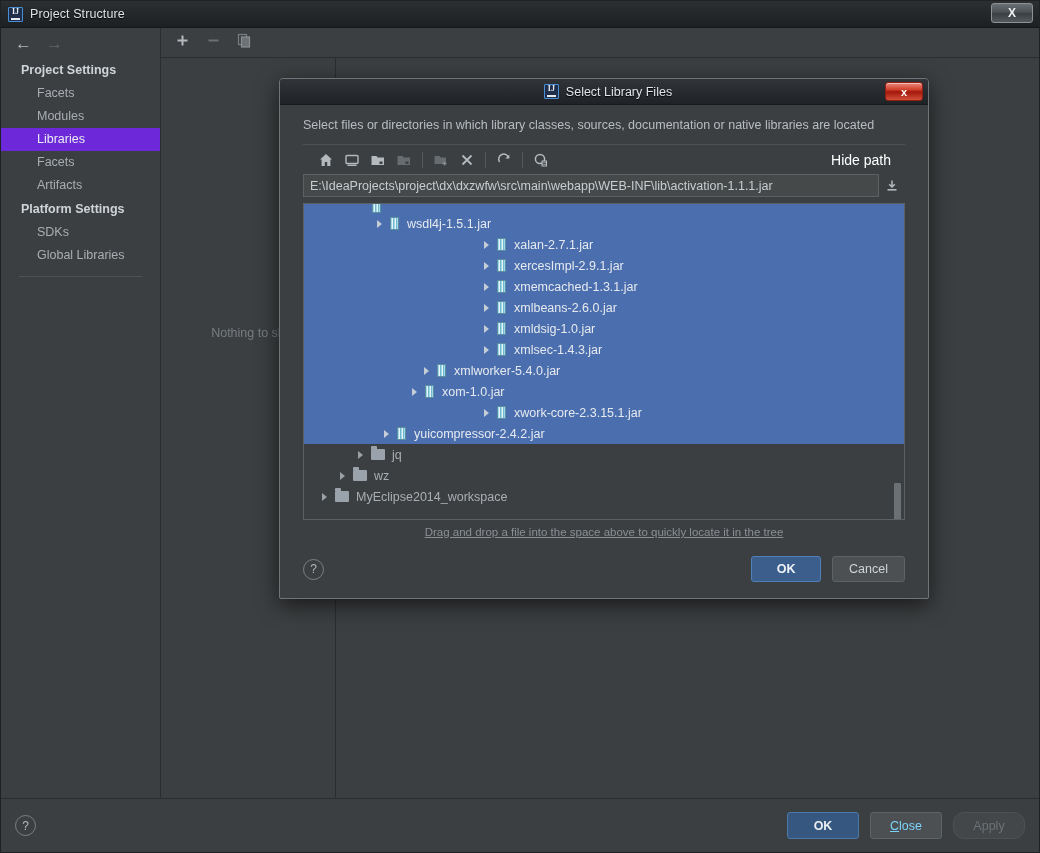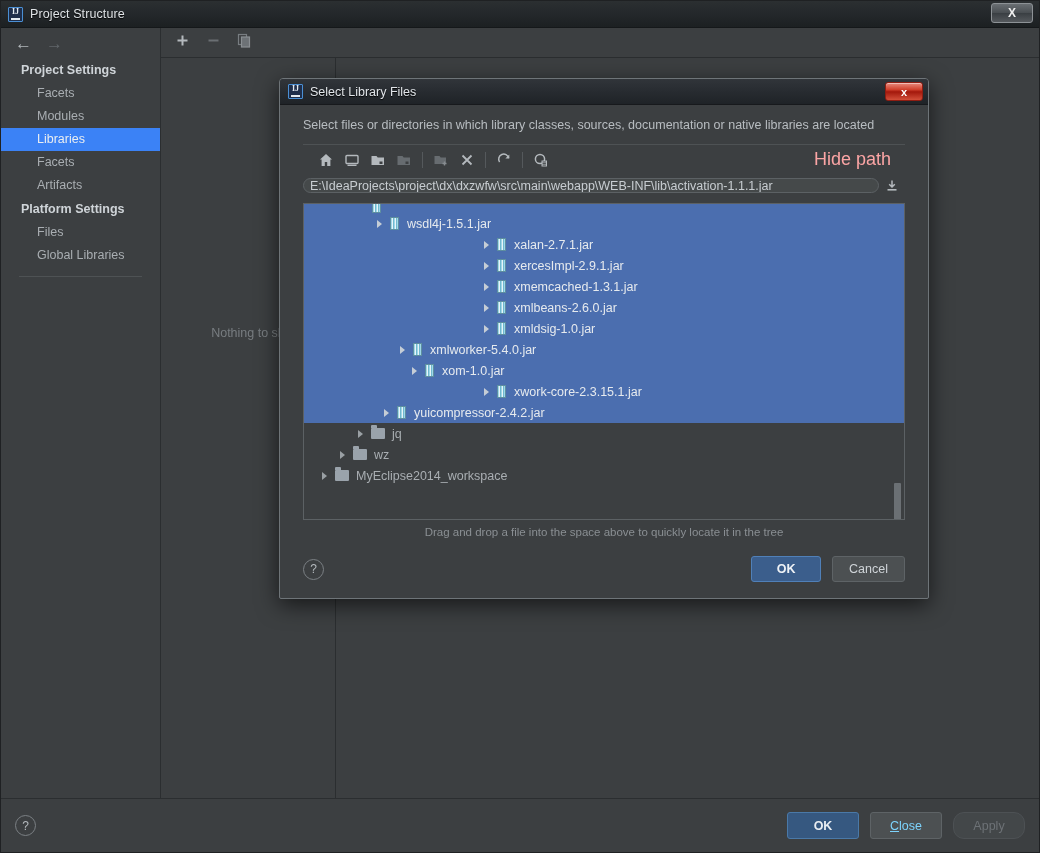--- a/index.html
+++ b/index.html
@@ -75,21 +75,21 @@
   .arrow.disabled { color: #61666a; }
 
   .side-group-title {
     font-size: 12.5px; font-weight: bold; color: #cfd4d8;
     padding: 5px 0 5px 20px;
   }
   .side-item {
     font-size: 12.5px; color: #a9aeb2;
     padding: 4px 0 4px 36px; cursor: pointer; line-height: 15px;
   }
-  .side-item.selected { background: #3b82f6; color: #e9edf1; }
+  .side-item.selected { background: #6d28d9; color: #e9edf1; }
   .side-sep { height: 1px; background: #4e5254; margin: 9px 18px 8px 18px; }
 
   
   .main-right { flex: 1; display: flex; flex-direction: column; min-width: 0; }
   .mr-toolbar {
     height: 30px; flex: 0 0 30px; display: flex; align-items: center;
     gap: 16px; padding-left: 14px;
     border-bottom: 1px solid #2b2e30;
   }
   .mr-toolbar .tb-ic { cursor: pointer; display: block; }
@@ -135,20 +135,21 @@
     box-shadow: 0 6px 22px rgba(0,0,0,.62);
     display: flex; flex-direction: column;
     overflow: hidden;
   }
   .dlg-titlebar {
     height: 26px; flex: 0 0 26px;
     background: linear-gradient(to bottom, #31353a 0%, #272b30 52%, #1f2327 100%);
     display: flex; align-items: center; position: relative;
     padding-left: 8px; gap: 7px;
     border-bottom: 1px solid #17191c;
+    justify-content: center;
   }
   .dlg-title-text {
     font-size: 12.5px; color: #e1e5e9; text-shadow: 0 1px 1px #000;
   }
   .dlg-close {
     position: absolute; right: 5px; top: 3px;
     width: 38px; height: 19px; border-radius: 3px;
     background: linear-gradient(to bottom, #e98b7e 0%, #d2422e 38%, #a3180c 52%, #d24e39 100%);
     border: 1px solid #8e1d12;
     color: #fff; font-size: 11px; font-weight: bold;
@@ -167,27 +168,27 @@
     padding: 0 14px 0 10px; gap: 0;
     border-top: 1px solid #4e5254;
     margin: 0 21px;
   }
   .tb-btn {
     width: 26px; height: 24px; display: flex; align-items: center; justify-content: center;
     cursor: pointer;
   }
   .tb-divider { width: 1px; height: 16px; background: #55595c; margin: 0 5px; }
   .hide-path {
-    margin-left: auto; font-size: 18px; color: #fca5a5; cursor: pointer;
+    margin-left: auto; font-size: 14px; color: #ffffff; cursor: pointer;
   }
 
   .path-row { display: flex; align-items: center; margin: 0 21px 6px 21px; }
   .path-input {
-    flex: 1; height: 15px;
-    background: #45494a; border: 1px solid #5c6164; border-radius: 8px;
+    flex: 1; height: 23px;
+    background: #45494a; border: 1px solid #5c6164; border-radius: 0;
     color: #c8cdd1; font-size: 12.5px; font-family: "Liberation Sans", sans-serif;
     padding: 0 6px; outline: none;
   }
   .path-dl {
     width: 26px; height: 23px; display: flex; align-items: center; justify-content: center;
     cursor: pointer;
   }
 
   .tree-box {
     flex: 1; min-height: 0; margin: 0 21px;
@@ -221,20 +222,21 @@
     width: 14px; height: 11px; flex: 0 0 14px; margin-right: 7px;
     background: #9aa3ab; border-radius: 1px; position: relative;
   }
   .folder-ic::before {
     content: ""; position: absolute; left: 0; top: -3px; width: 6px; height: 3px;
     background: #9aa3ab; border-radius: 1px 1px 0 0;
   }
   .tree-hint {
     text-align: center; font-size: 11.5px; color: #8a8f93;
     padding: 6px 0 4px 0;
+    text-decoration: underline;
   }
   .vscroll-track {
     position: absolute; right: 1px; top: 1px; bottom: 1px; width: 10px;
   }
   .vscroll-thumb {
     position: absolute; right: 2px; width: 7px; background: #6b7074; border-radius: 1px;
   }
 
   .dlg-footer {
     height: 54px; flex: 0 0 54px; display: flex; align-items: center;
@@ -272,21 +274,21 @@
         </div>
 
         <div class="side-group-title">Project Settings</div>
         <div class="side-item">Facets</div>
         <div class="side-item">Modules</div>
         <div class="side-item selected">Libraries</div>
         <div class="side-item">Facets</div>
         <div class="side-item">Artifacts</div>
 
         <div class="side-group-title">Platform Settings</div>
-        <div class="side-item">Files</div>
+        <div class="side-item">SDKs</div>
         <div class="side-item">Global Libraries</div>
 
         <div class="side-sep"></div>
       </div>
 
       <div class="main-right">
         <div class="mr-toolbar">
           <span class="tb-ic">
             <svg width="15" height="15" viewBox="0 0 15 15">
                 <path d="M7.5 2.5v10M2.5 7.5h10" stroke="#b4b9bd" stroke-width="2"></path>
@@ -431,21 +433,26 @@
         <div class="tree-row sel" style="padding-left:180px">
           <span class="tw-triangle"></span>
           <span class="jar-ic"></span>
           <span>xmlbeans-2.6.0.jar</span>
         </div>
         <div class="tree-row sel" style="padding-left:180px">
           <span class="tw-triangle"></span>
           <span class="jar-ic"></span>
           <span>xmldsig-1.0.jar</span>
         </div>
-        <div class="tree-row sel" style="padding-left:96px">
+        <div class="tree-row sel" style="padding-left:180px">
+          <span class="tw-triangle"></span>
+          <span class="jar-ic"></span>
+          <span>xmlsec-1.4.3.jar</span>
+        </div>
+        <div class="tree-row sel" style="padding-left:120px">
           <span class="tw-triangle"></span>
           <span class="jar-ic"></span>
           <span>xmlworker-5.4.0.jar</span>
         </div>
         <div class="tree-row sel" style="padding-left:108px">
           <span class="tw-triangle"></span>
           <span class="jar-ic"></span>
           <span>xom-1.0.jar</span>
         </div>
         <div class="tree-row sel" style="padding-left:180px">

